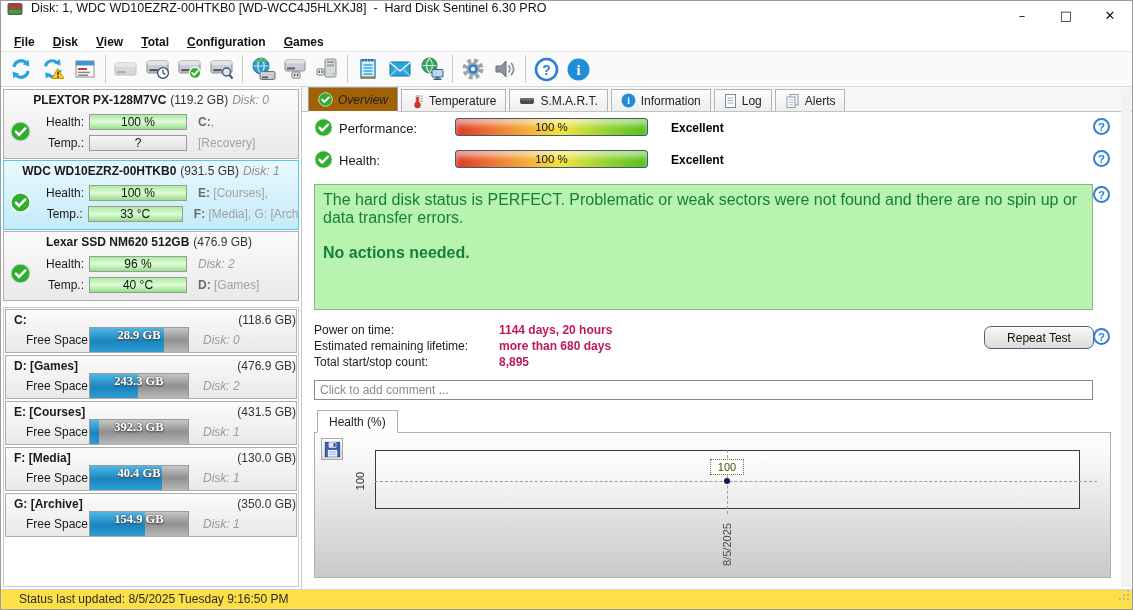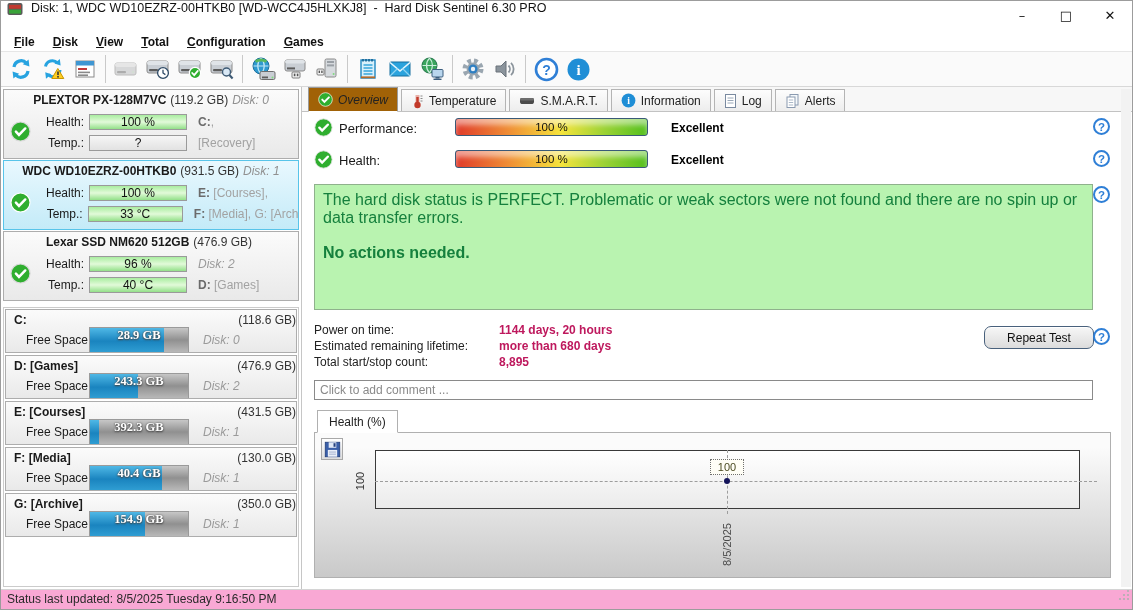--- a/index.html
+++ b/index.html
@@ -93,21 +93,21 @@
   .plot { left:60px; top:17px; width:705px; height:59px; border:1px solid #3a3a3a; background:linear-gradient(180deg,#ffffff,#ebebeb); }
   .hline { left:60px; width:722px; top:48px; border-top:1px dashed #9d9d9d; height:0; }
   .vline { left:412px; top:17px; height:64px; border-left:1px dashed #9d9d9d; width:0; }
   .dpoint { left:409px; top:45px; width:6px; height:6px; background:#14145a; border-radius:50%; }
   .plab { left:395px; top:26px; width:34px; height:16px; border:1px dotted #707070; background:#fffef6; text-align:center; font-size:11px; line-height:14px; color:#4c4c22; }
   .ylab { left:30px; top:42px; width:30px; text-align:center; font-size:11px; color:#333; transform:rotate(-90deg); }
   .xlab { left:382px; top:105px; width:60px; height:13px; text-align:center; font-size:11px; color:#4a4a4a; transform:rotate(-90deg); }
   .edge-strip { position:absolute; right:1px; top:2px; bottom:2px; width:10px; background:#f2f2f2; }
 
   
-  .statusbar { position:absolute; left:0; right:0; bottom:0; height:20px; background:#f9a8d4; border-top:1px solid #d4d4d4; line-height:19px; padding-left:6px; color:#2a2a2a; }
+  .statusbar { position:absolute; left:0; right:0; bottom:0; height:20px; background:#fde047; border-top:1px solid #d4d4d4; line-height:19px; padding-left:18px; color:#2a2a2a; }
   .grip { position:absolute; right:2px; bottom:2px; }
 </style>
 </head>
 <body>
 
 <div class="window">
 
   <div class="titlebar">
     <span class="app-icon">
       <svg width="17" height="16" viewBox="0 0 17 16">

